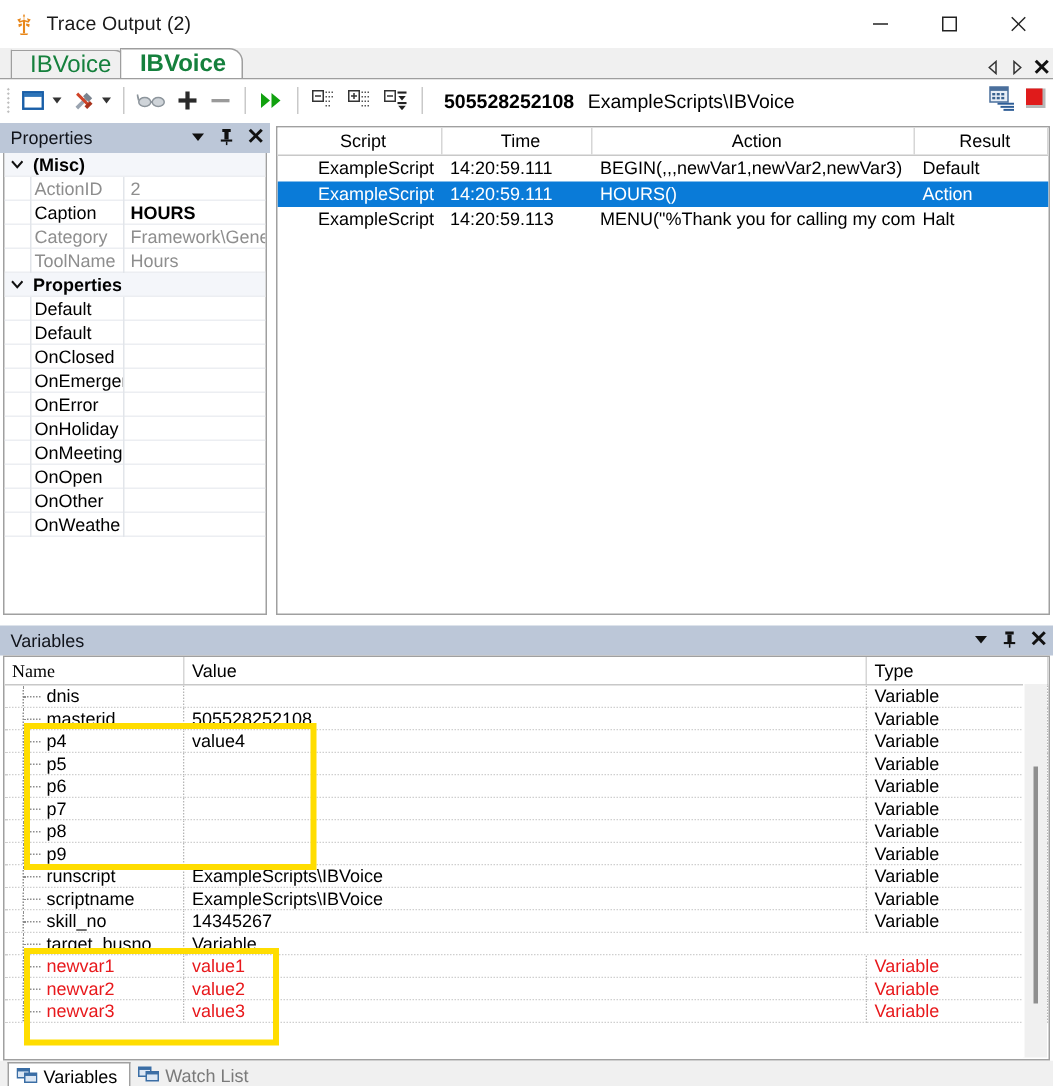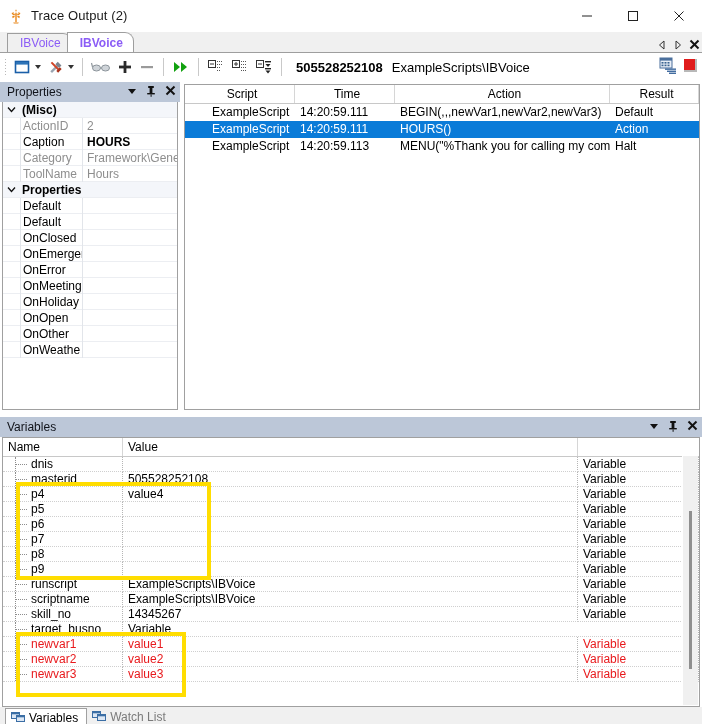--- a/index.html
+++ b/index.html
@@ -58,22 +58,22 @@
     display: flex;
     align-items: flex-end;
     padding-left: 7px;
     position: relative;
     box-sizing: border-box;
   }
   .tab {
     height: 19px;
     line-height: 19px;
     padding: 0 10px 0 12px;
-    font-size: 12px;
-    color: #8b5cf6;
+    font-size: 16px;
+    color: #15803d;
     background: #f0f0f0;
     border: 1px solid #9e9e9e;
     border-bottom: none;
     border-radius: 0 9px 0 0;
     margin-right: -5px;
     position: relative;
     box-sizing: border-box;
     transform: skewX(0deg);
     margin-top: 48px;
   }
@@ -340,21 +340,21 @@
     overflow: hidden;
     white-space: nowrap;
     border-right: 1px dotted #b5b5b5;
     border-bottom: 1px dotted #cfcfcf;
     height: 15px;
   }
   .vhead .vc { border-bottom: none; border-right: 1px solid #d6d6d6; line-height:18px; height:18px; padding-left:5px;}
   .v-name  { width: 120px; flex:none; padding-left: 28px; position: relative; }
   .v-value { width: 455px; flex:none; padding-left: 5px; }
   .v-type  { flex: 1; padding-left: 5px; }
-  .vhead .v-name { padding-left: 5px; }
+  .vhead .v-name { padding-left: 5px; font-family: Liberation Serif, serif; }
   .vrow.red { color: #e8191c; }
   .tree-dash {
     position: absolute;
     left: 12px; top: 7px;
     width: 12px;
     border-top: 1px dotted #8d8d8d;
   }
   .tree-vert {
     position: absolute;
     left: 12px; top: 0; bottom: 0;
@@ -699,25 +699,25 @@
         </div>
         <div class="prow item">
           <span class="pname">OnEmerger</span>
           <span class="pval"></span>
         </div>
         <div class="prow item">
           <span class="pname">OnError</span>
           <span class="pval"></span>
         </div>
         <div class="prow item">
+          <span class="pname">OnHoliday</span>
+          <span class="pval"></span>
+        </div>
+        <div class="prow item">
           <span class="pname">OnMeeting</span>
-          <span class="pval"></span>
-        </div>
-        <div class="prow item">
-          <span class="pname">OnHoliday</span>
           <span class="pval"></span>
         </div>
         <div class="prow item">
           <span class="pname">OnOpen</span>
           <span class="pval"></span>
         </div>
         <div class="prow item">
           <span class="pname">OnOther</span>
           <span class="pval"></span>
         </div>
@@ -785,20 +785,21 @@
             <line x1="9.5" y1="1.5" x2="1.5" y2="9.5" stroke="#111" stroke-width="2"></line>
           </svg>
       </span>
     </span>
   </div>
 
   <div class="vars-body">
     <div class="vhead" id="vars-head">
         <div class="vc v-name">Name</div>
         <div class="vc v-value">Value</div>
+        <div class="vc v-type">Type</div>
       </div>
     <div id="vars-body">
         <div class="vrow">
           <div class="vc v-name">dnis<span class="tree-vert"></span><span class="tree-dash"></span></div>
           <div class="vc v-value"></div>
           <div class="vc v-type">Variable</div>
         </div>
         <div class="vrow">
           <div class="vc v-name">masterid<span class="tree-vert"></span><span class="tree-dash"></span></div>
           <div class="vc v-value">505528252108</div>

